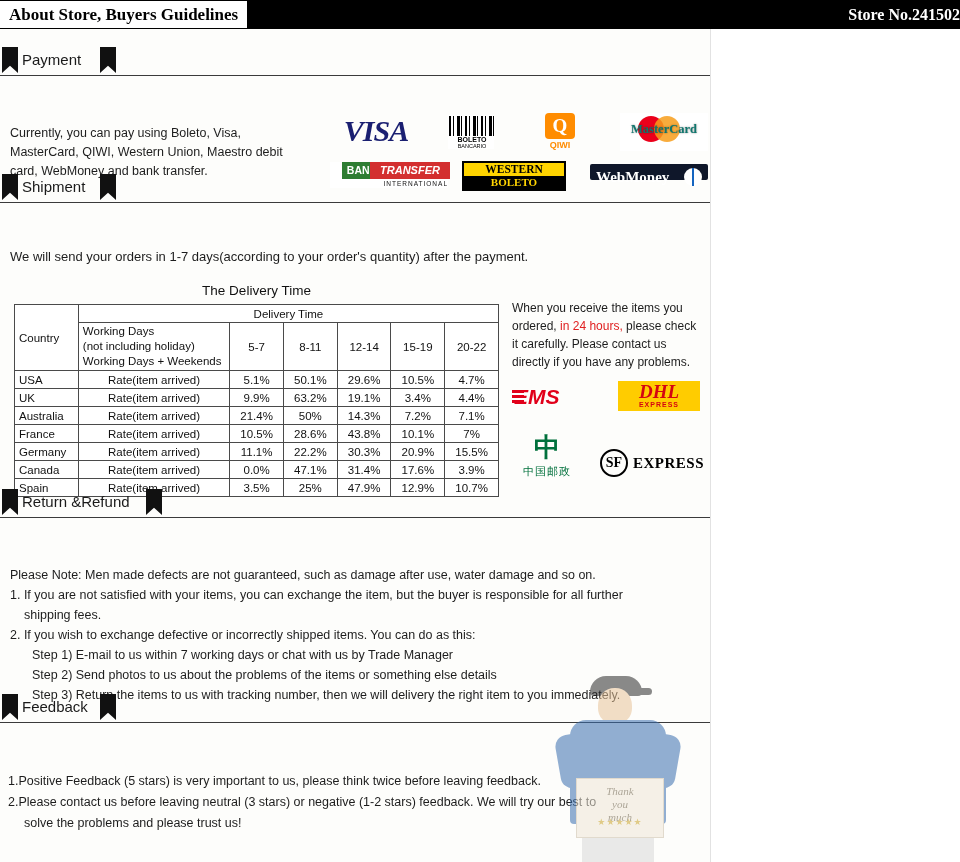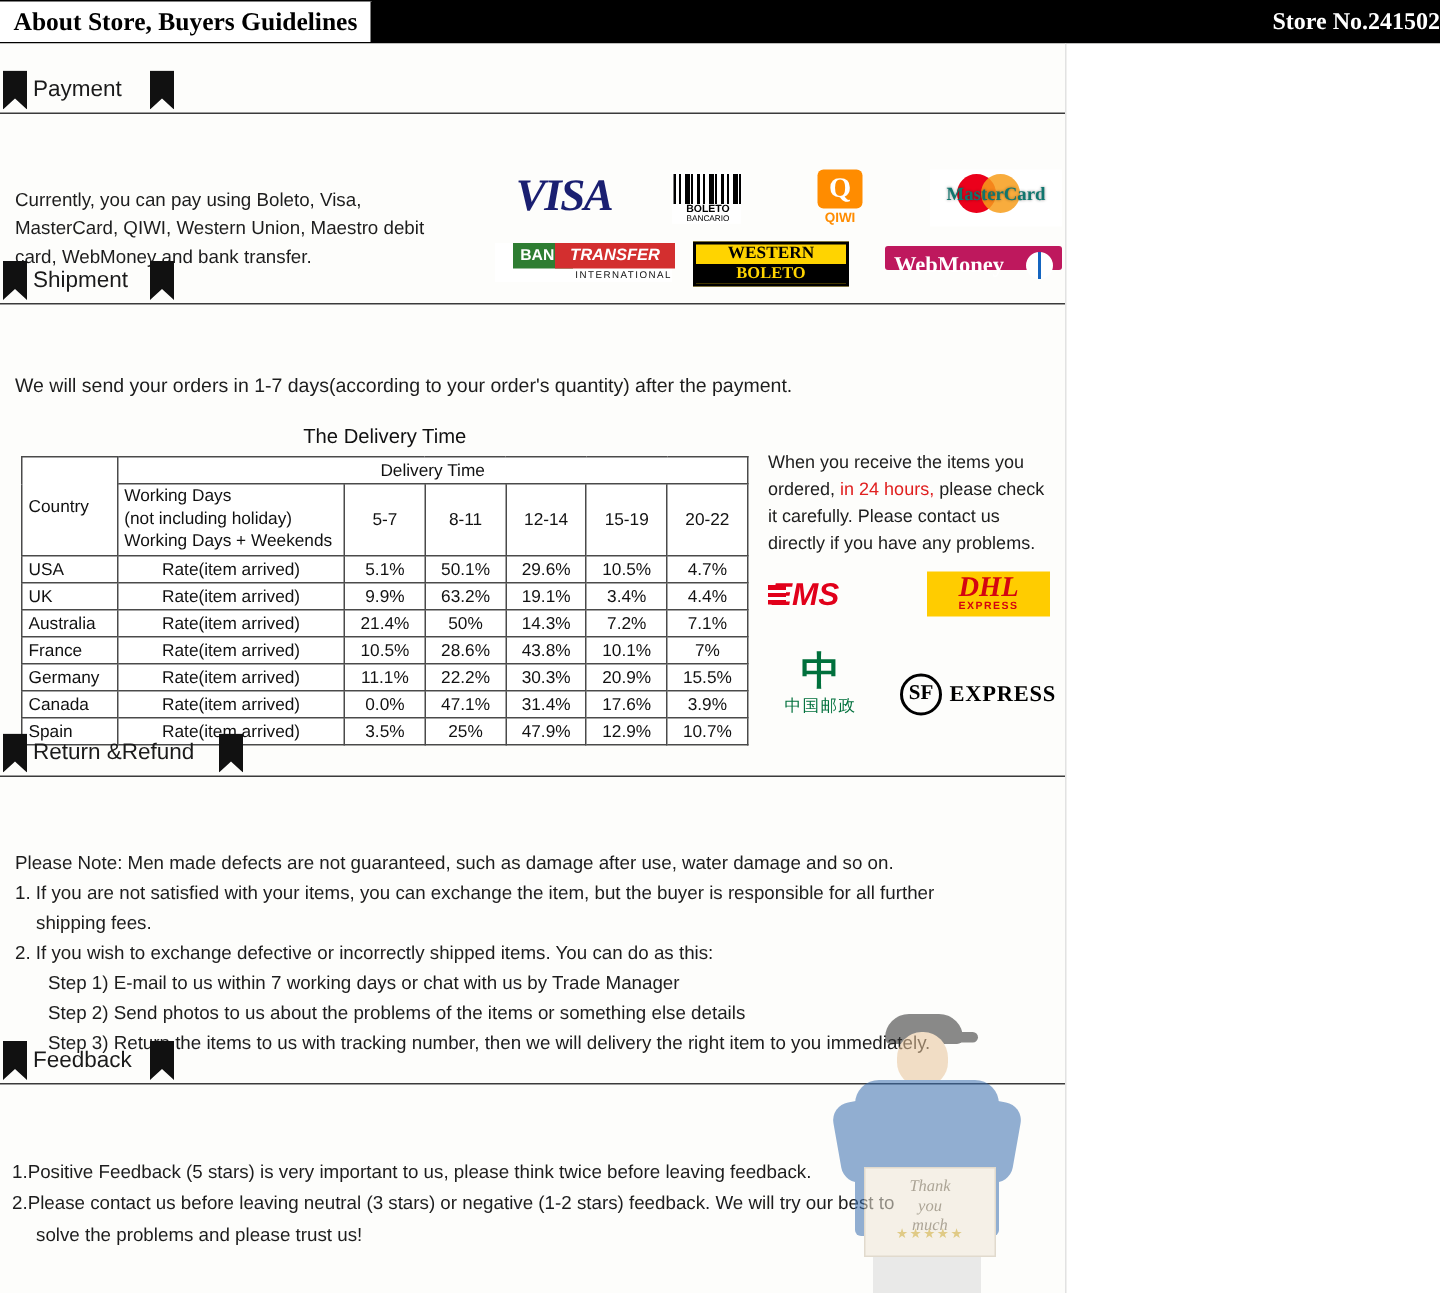--- a/index.html
+++ b/index.html
@@ -215,21 +215,21 @@
     text-align: center; font-family: "Liberation Serif", serif;
   }
   .wu .w2 {
     position: absolute; left: 0; top: 13px; width: 100px; height: 13px;
     background: #000; color: #ffd400; font-weight: bold; font-size: 11px;
     line-height: 13px; text-align: center; font-family: "Liberation Serif", serif;
   }
   
   .wm {
     left: 590px; top: 135px; width: 118px; height: 16px;
-    background: #be185d; border-radius: 2px; padding-left: 48px;
+    background: #0f172a; border-radius: 2px; padding-left: 48px;
   }
   .wm .txt {
     position: absolute; left: 6px; top: 0; height: 26px; line-height: 26px;
     color: #ffffff; font-size: 15px; font-weight: bold;
     font-family: "Liberation Serif", serif;
   }
   .wm .globe {
     position: absolute; right: 6px; top: 4px; width: 18px; height: 18px;
     border-radius: 50%; background: #ffffff;
   }

